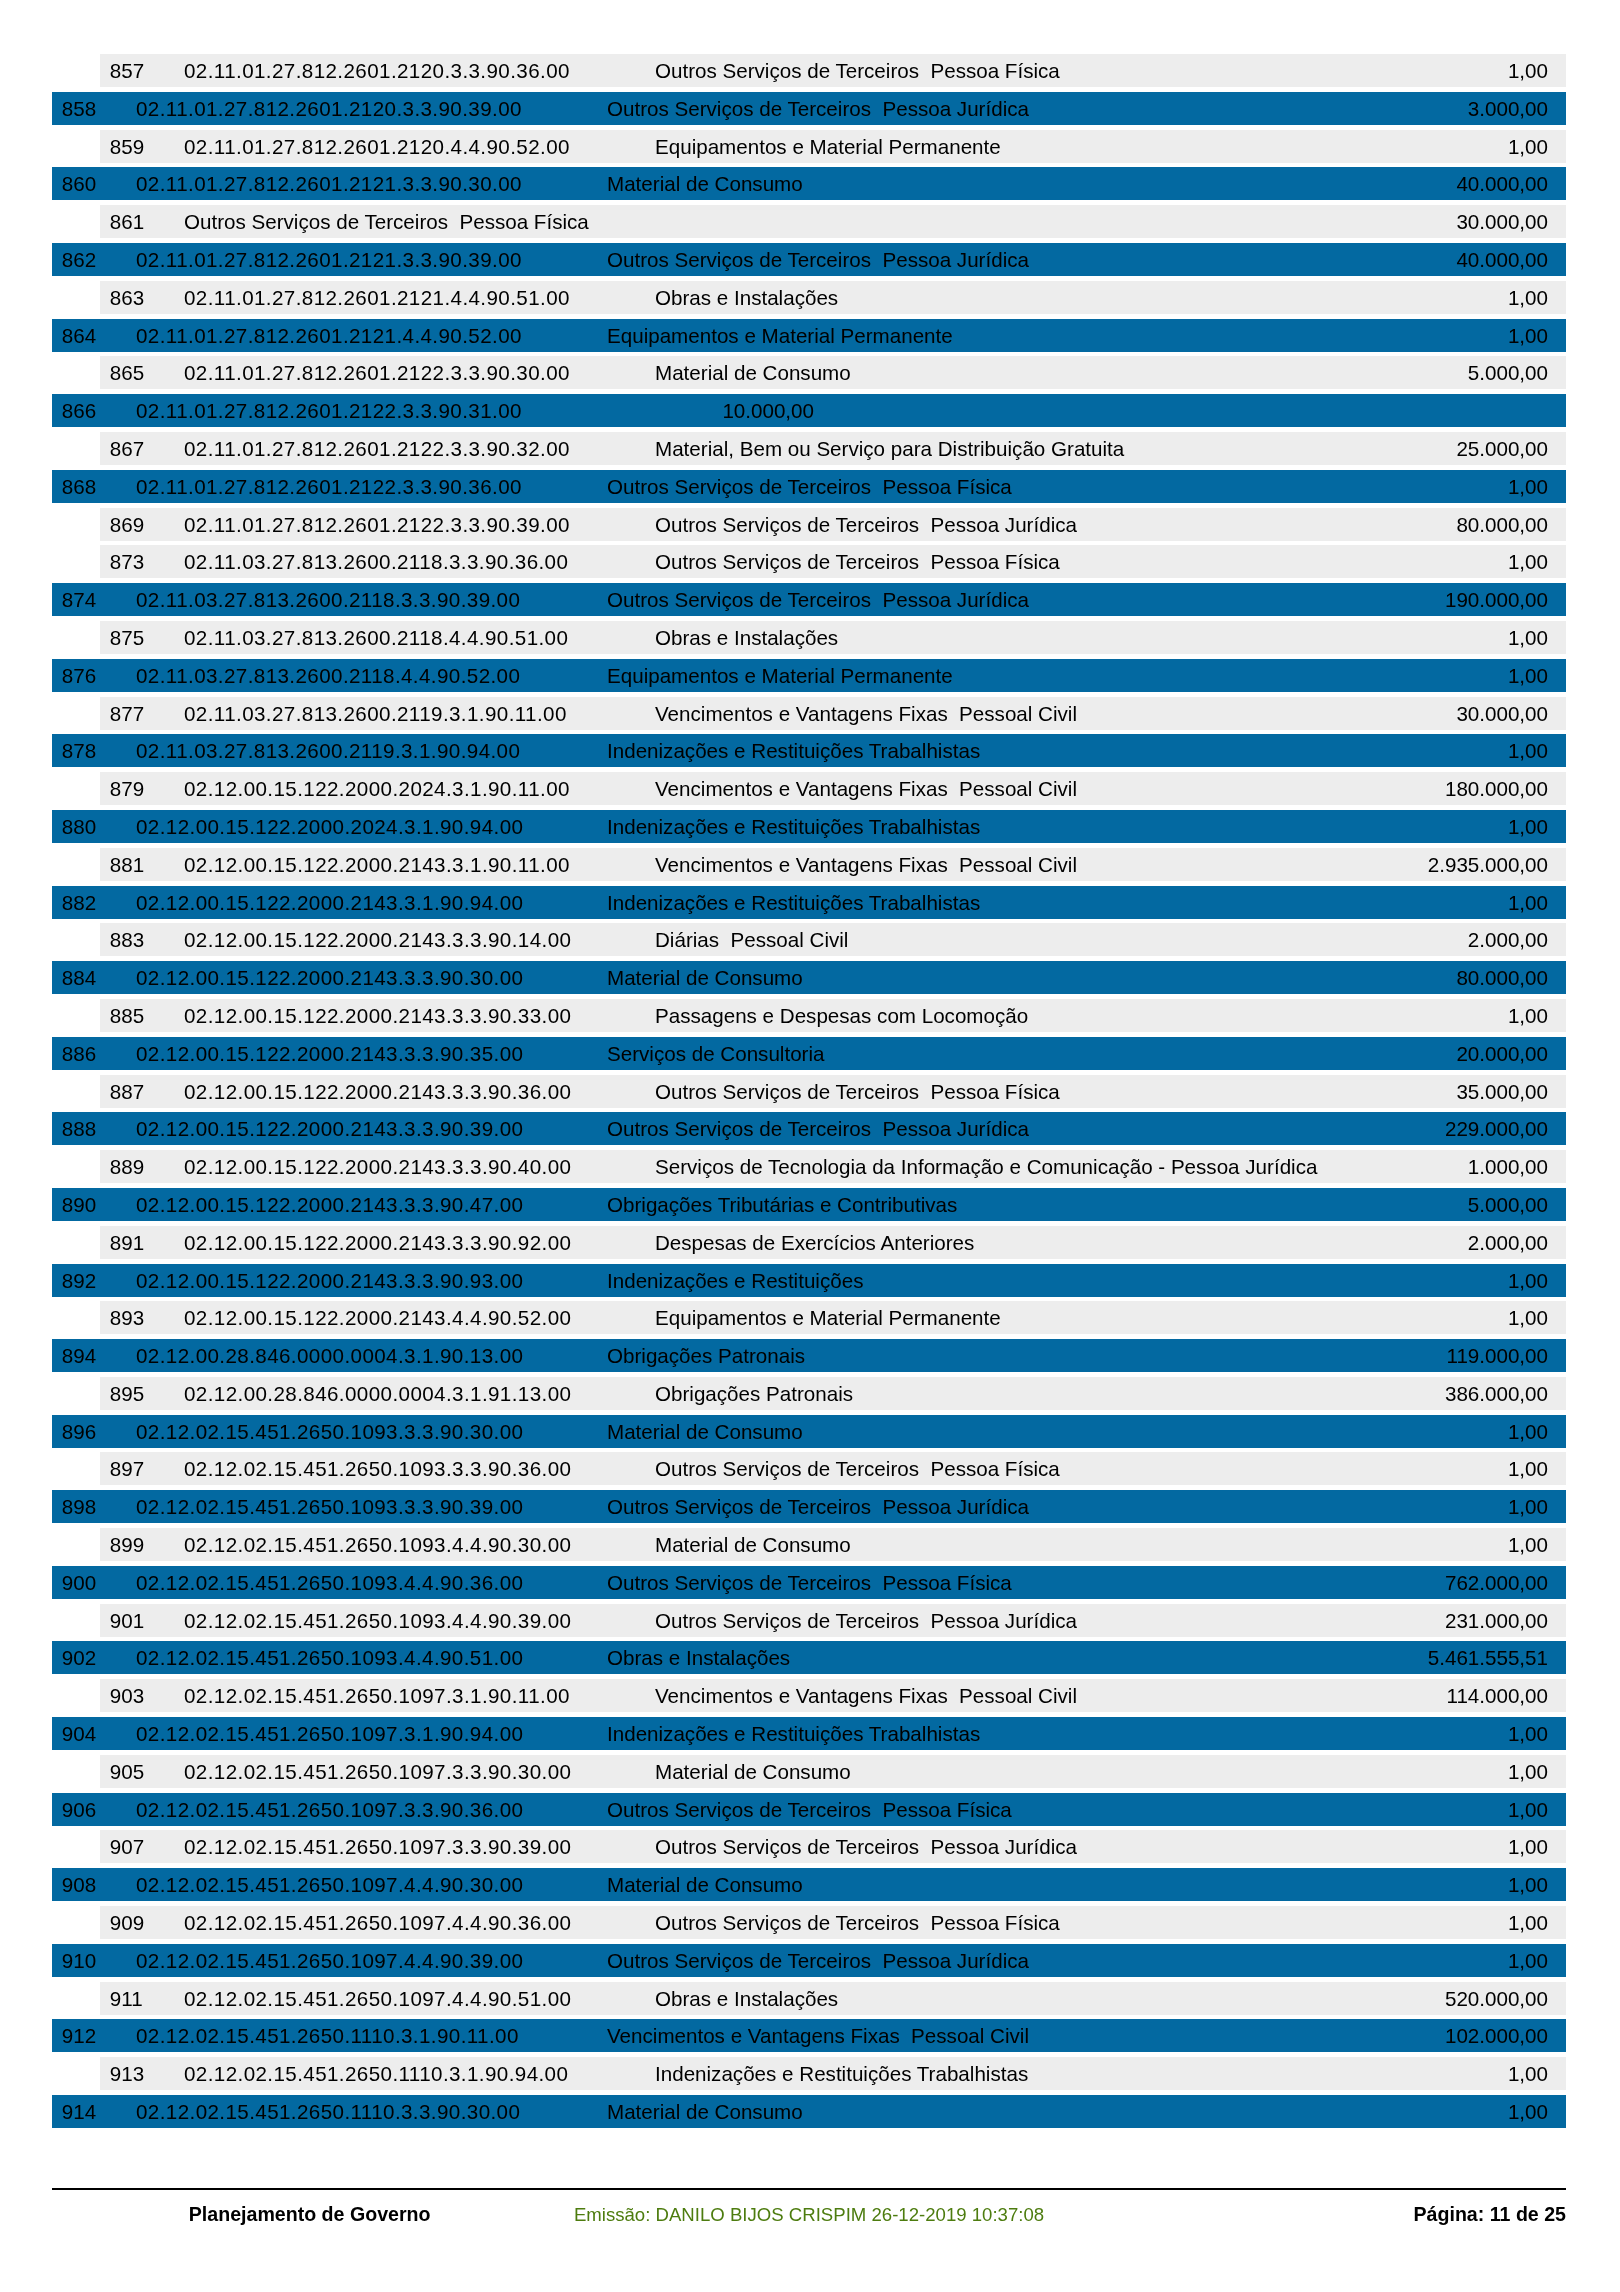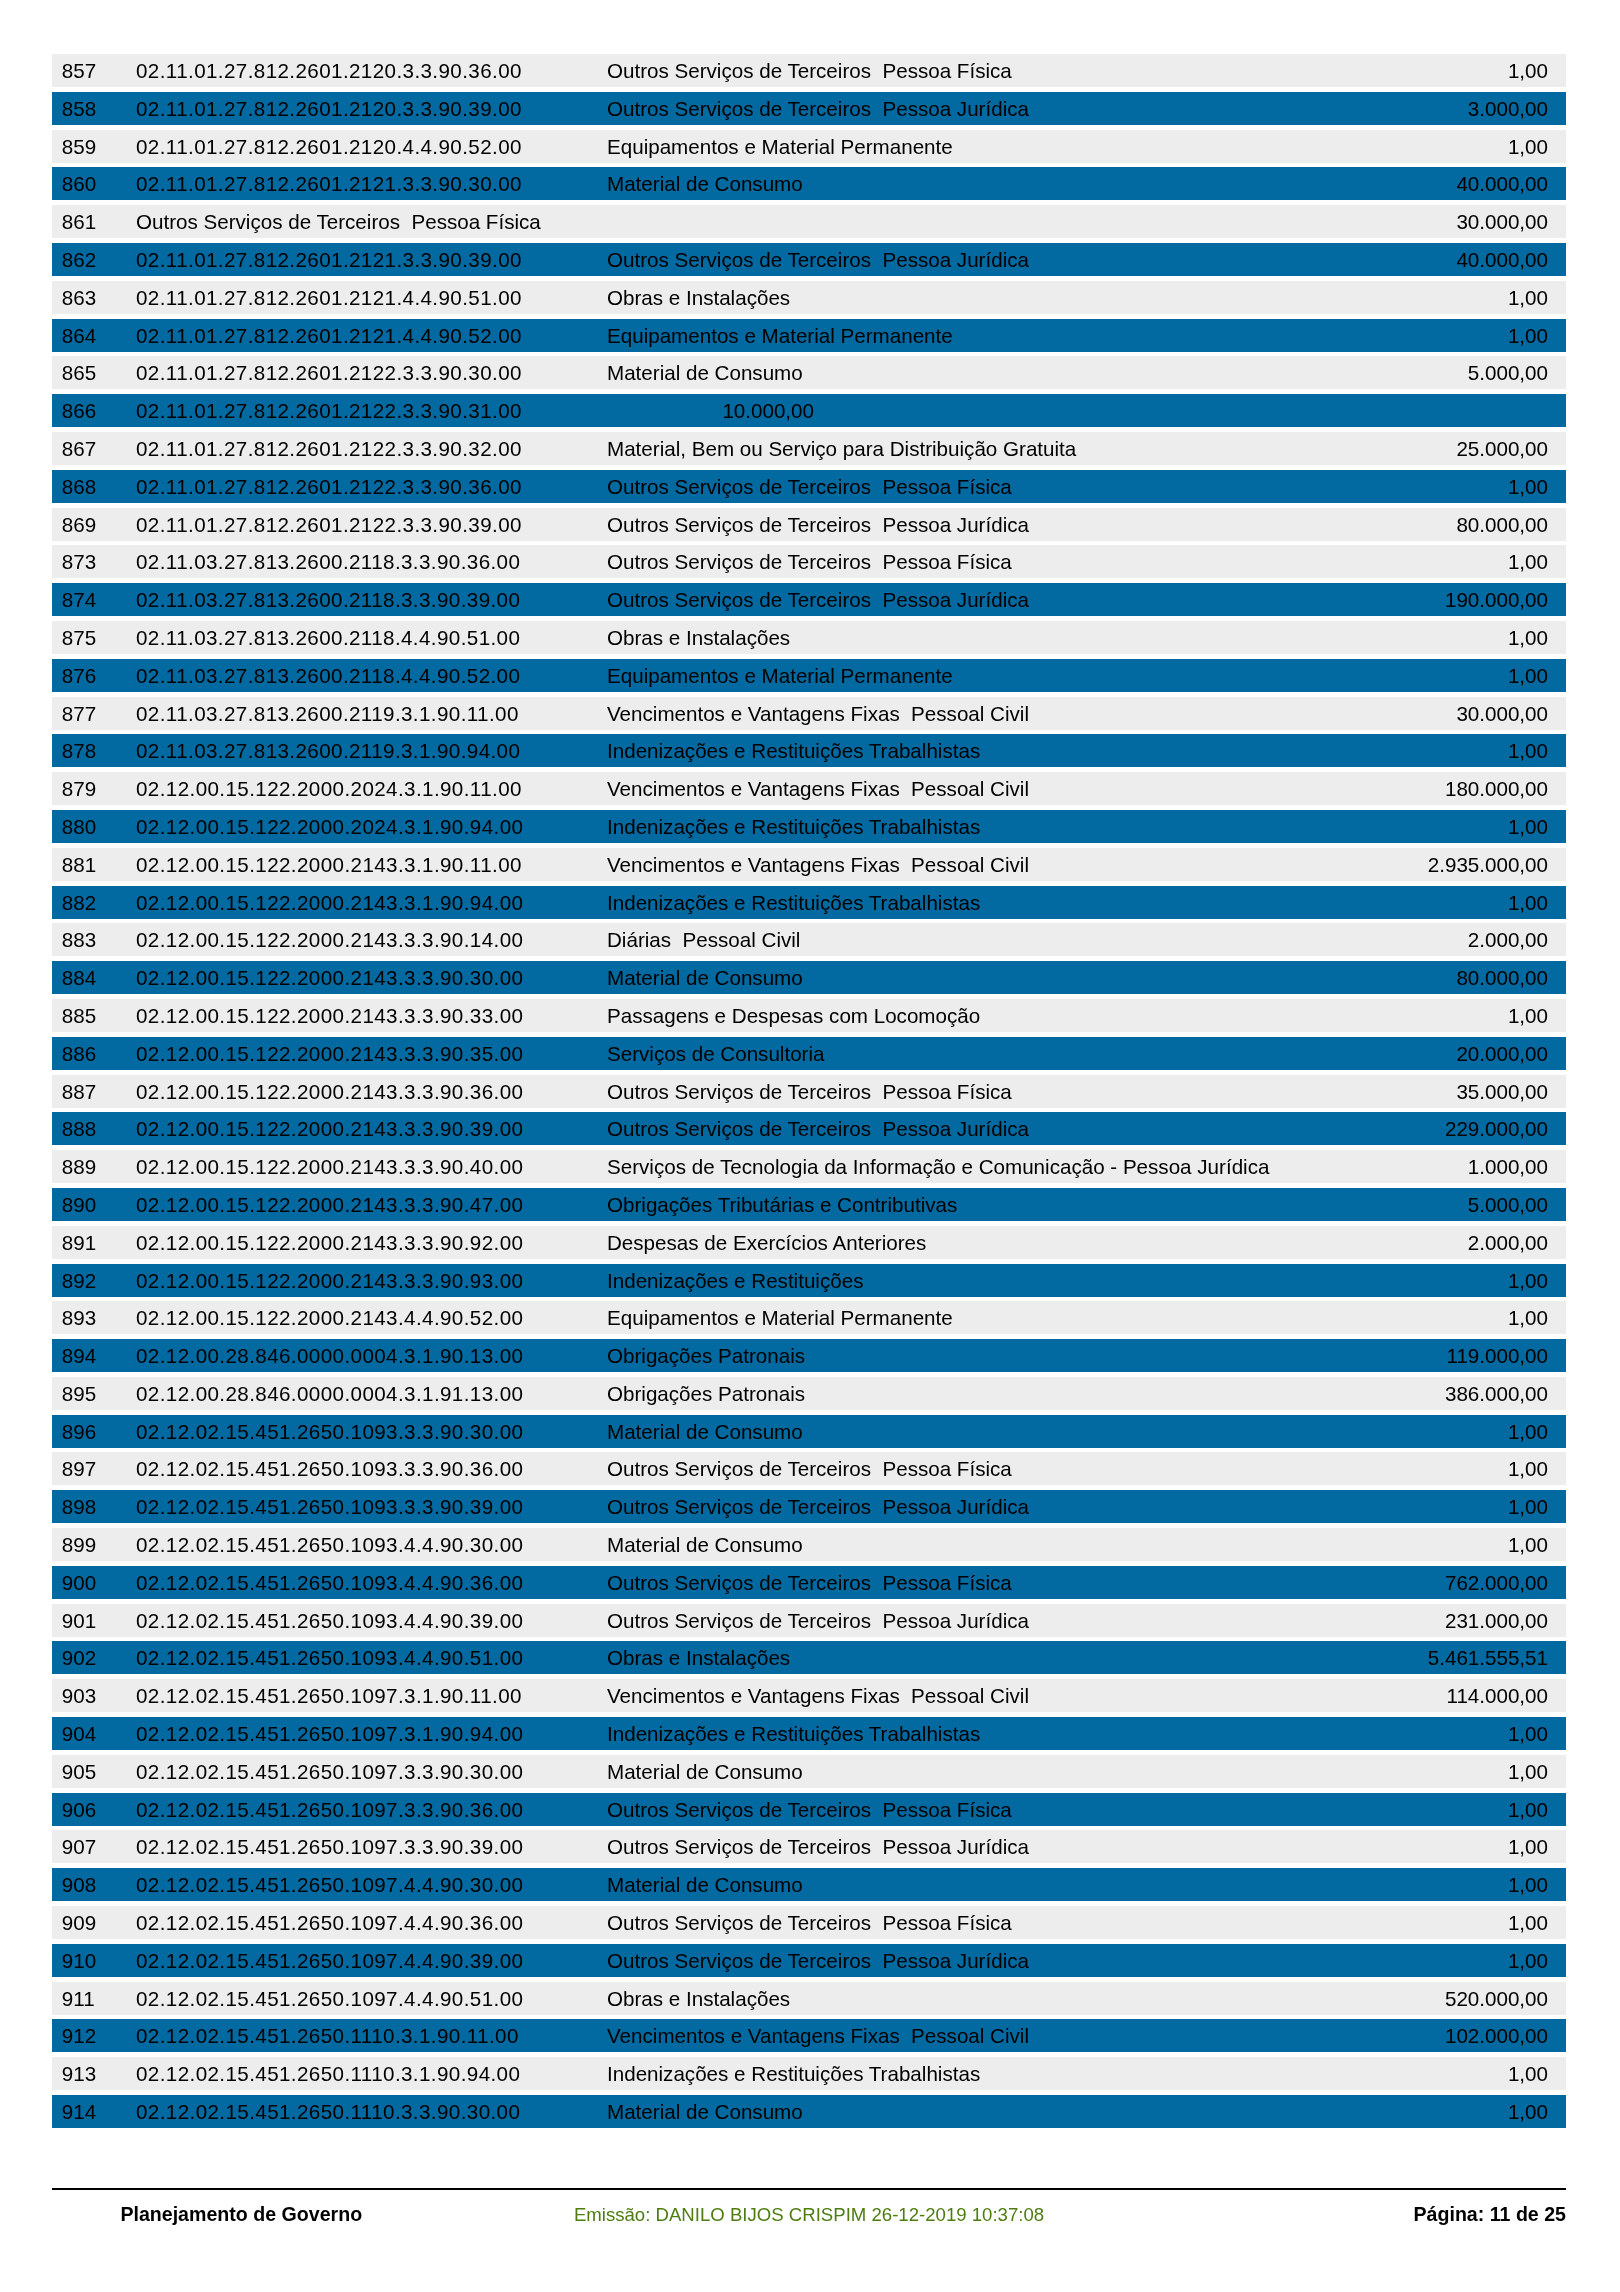--- a/index.html
+++ b/index.html
@@ -27,21 +27,21 @@
   }
   .row {
     display: flex;
     align-items: center;
     height: 33px;
     line-height: 33px;
     font-size: 20.6px;
     background: #0369a1;
     white-space: pre;
   }
-  .row.shaded { background: #ededed; }
+  .row.shaded { background: #ededed; margin-left: 48px; }
   .cell-num {
     width: 84px;
     padding-left: 9.8px;
     box-sizing: border-box;
     flex: 0 0 auto;
   }
   .cell-code {
     width: 471px;
     flex: 0 0 auto;
     letter-spacing: 0.4px;
@@ -72,21 +72,21 @@
     width: 1514px;
     display: flex;
     align-items: baseline;
     justify-content: space-between;
   }
   .footer-left {
     font-size: 19.6px;
     font-weight: bold;
     color: #000000;
     flex: 1 1 0;
-    text-align: center;
+    text-align: right;
   }
   .footer-center {
     font-size: 18.6px;
     font-weight: normal;
     color: #4d7c0f;
     flex: 2 1 0;
     text-align: center;
   }
   .footer-right {
     font-size: 19.6px;

